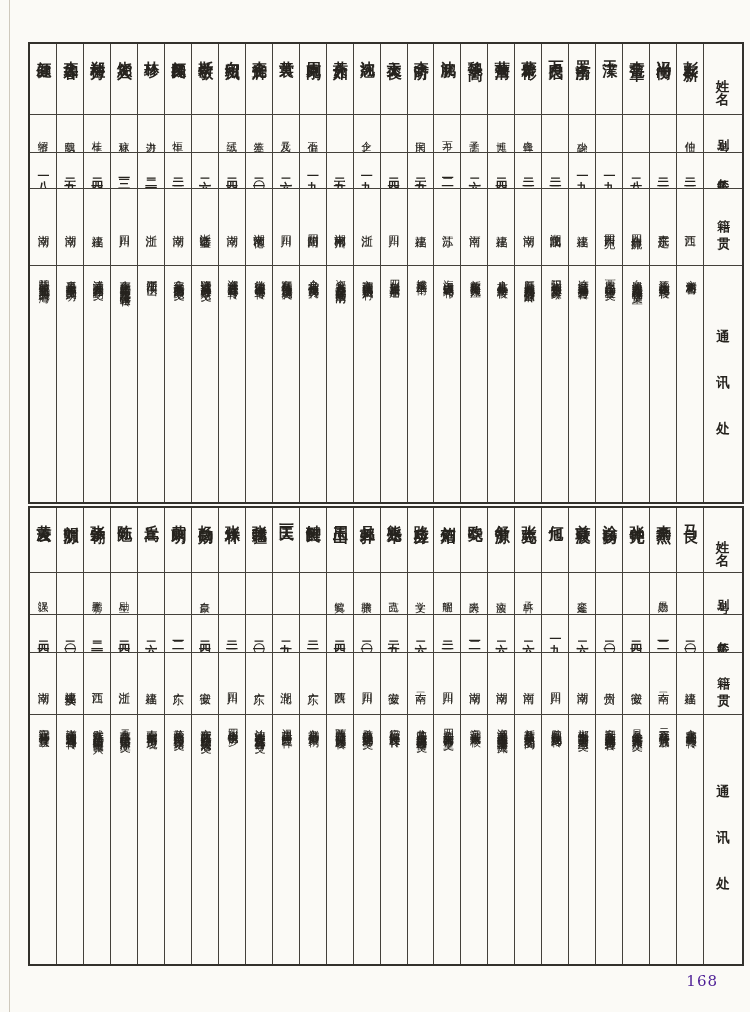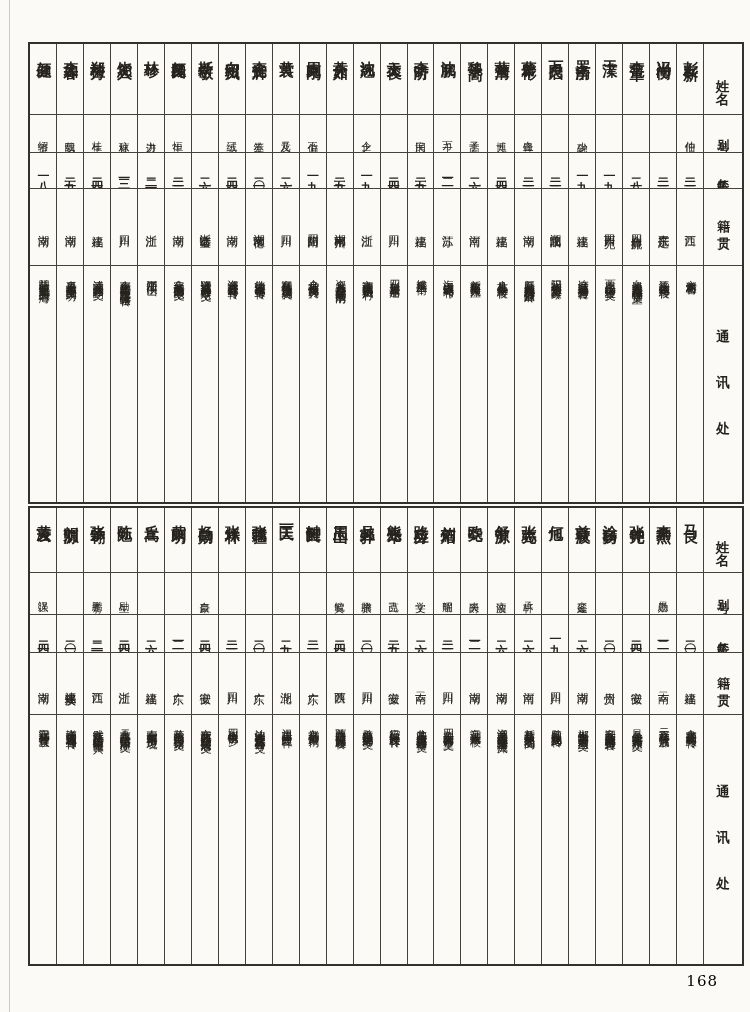--- a/index.html
+++ b/index.html
@@ -29,21 +29,21 @@
   .c-native .vt{font-size:11.5px;line-height:1.1;}
   .c-addr .vt{font-size:11px;line-height:1.12;}
   .header-col .vt{font-weight:bold;font-size:13.5px;}
   .header-col .c{align-items:center;}
   .header-col .c-name .vt{font-size:13.5px;letter-spacing:1.0em;}
   .header-col .c-alias .vt{font-size:12px;letter-spacing:0.35em;}
   .header-col .c-age .vt{font-size:12px;letter-spacing:0.2em;}
   .header-col .c-native .vt{font-size:13px;letter-spacing:1.3em;}
   .header-col .c-addr .vt{font-size:13.5px;letter-spacing:3.4em;}
   .page-number{position:absolute;right:32px;bottom:22px;font-family:"DejaVu Serif",serif;
-      font-size:15px;color:#000000;letter-spacing:1px;}
+      font-size:15px;color:#4c1d95;letter-spacing:1px;}
 </style>
 </head>
 <body>
 
 <div class="page">
   <div class="scan-edge"></div>
 
   <div class="table-wrap t-top" id="table-top">
     <div class="col header-col">
       <div class="c c-name">

